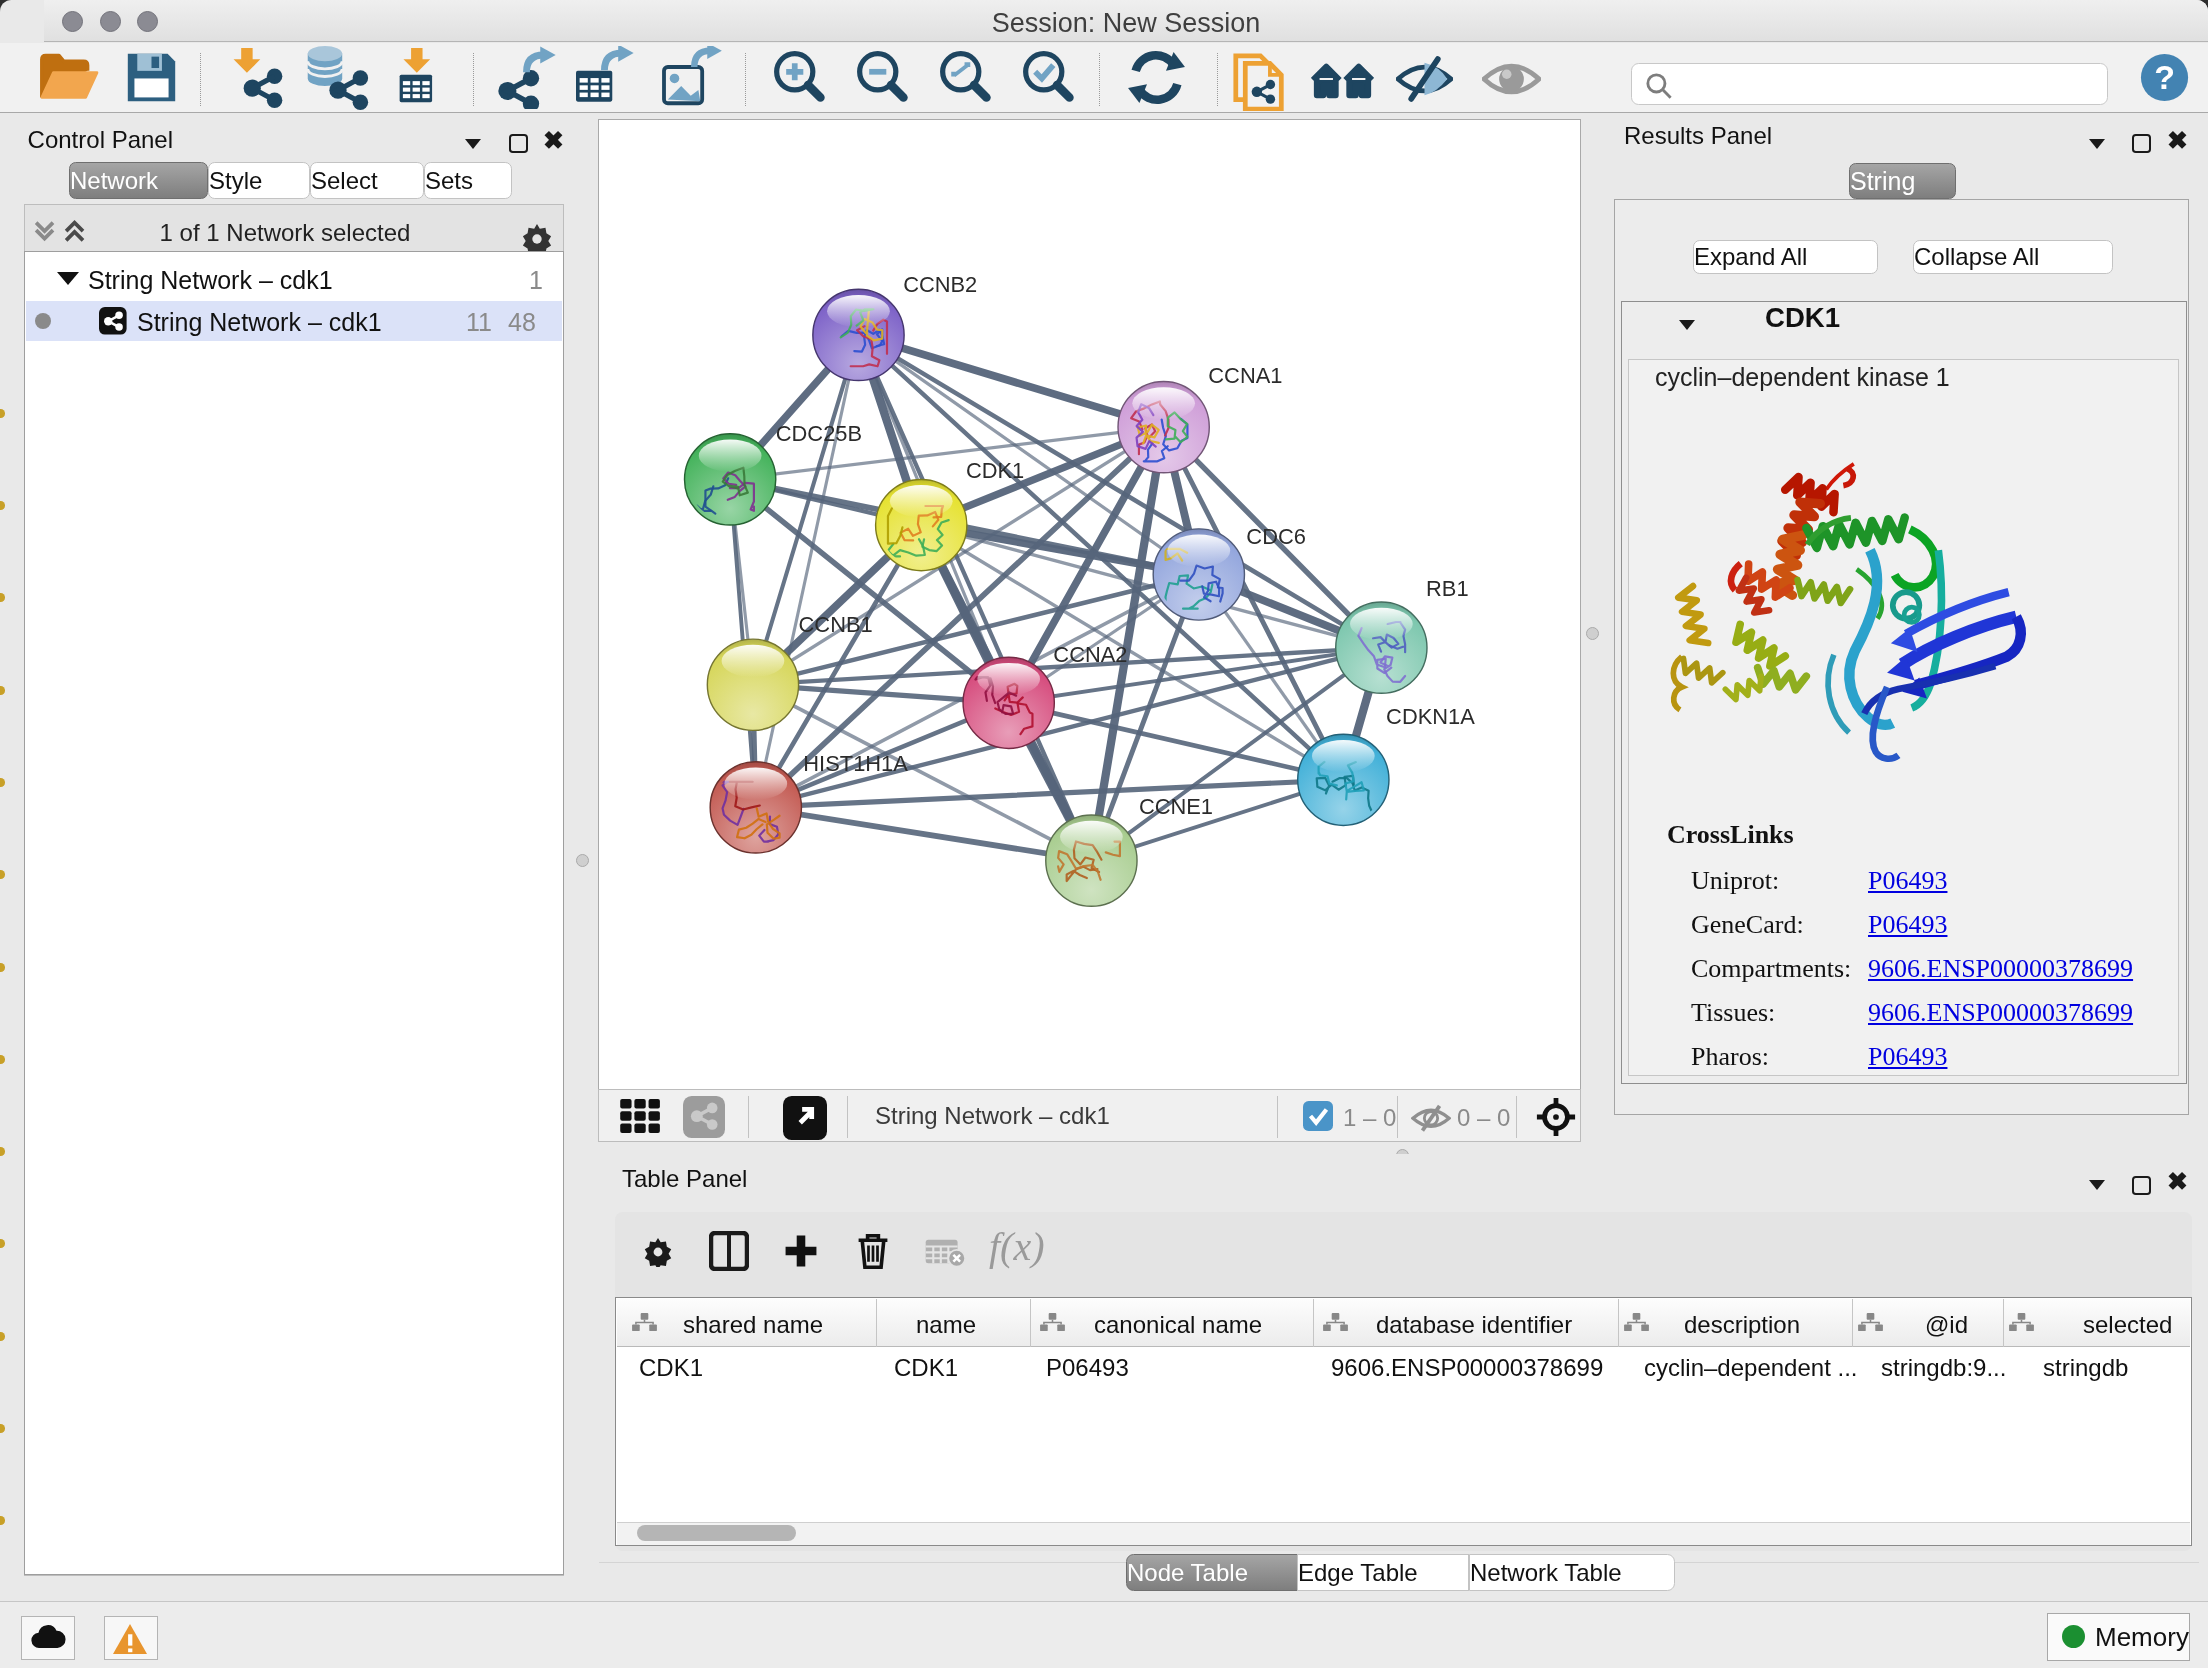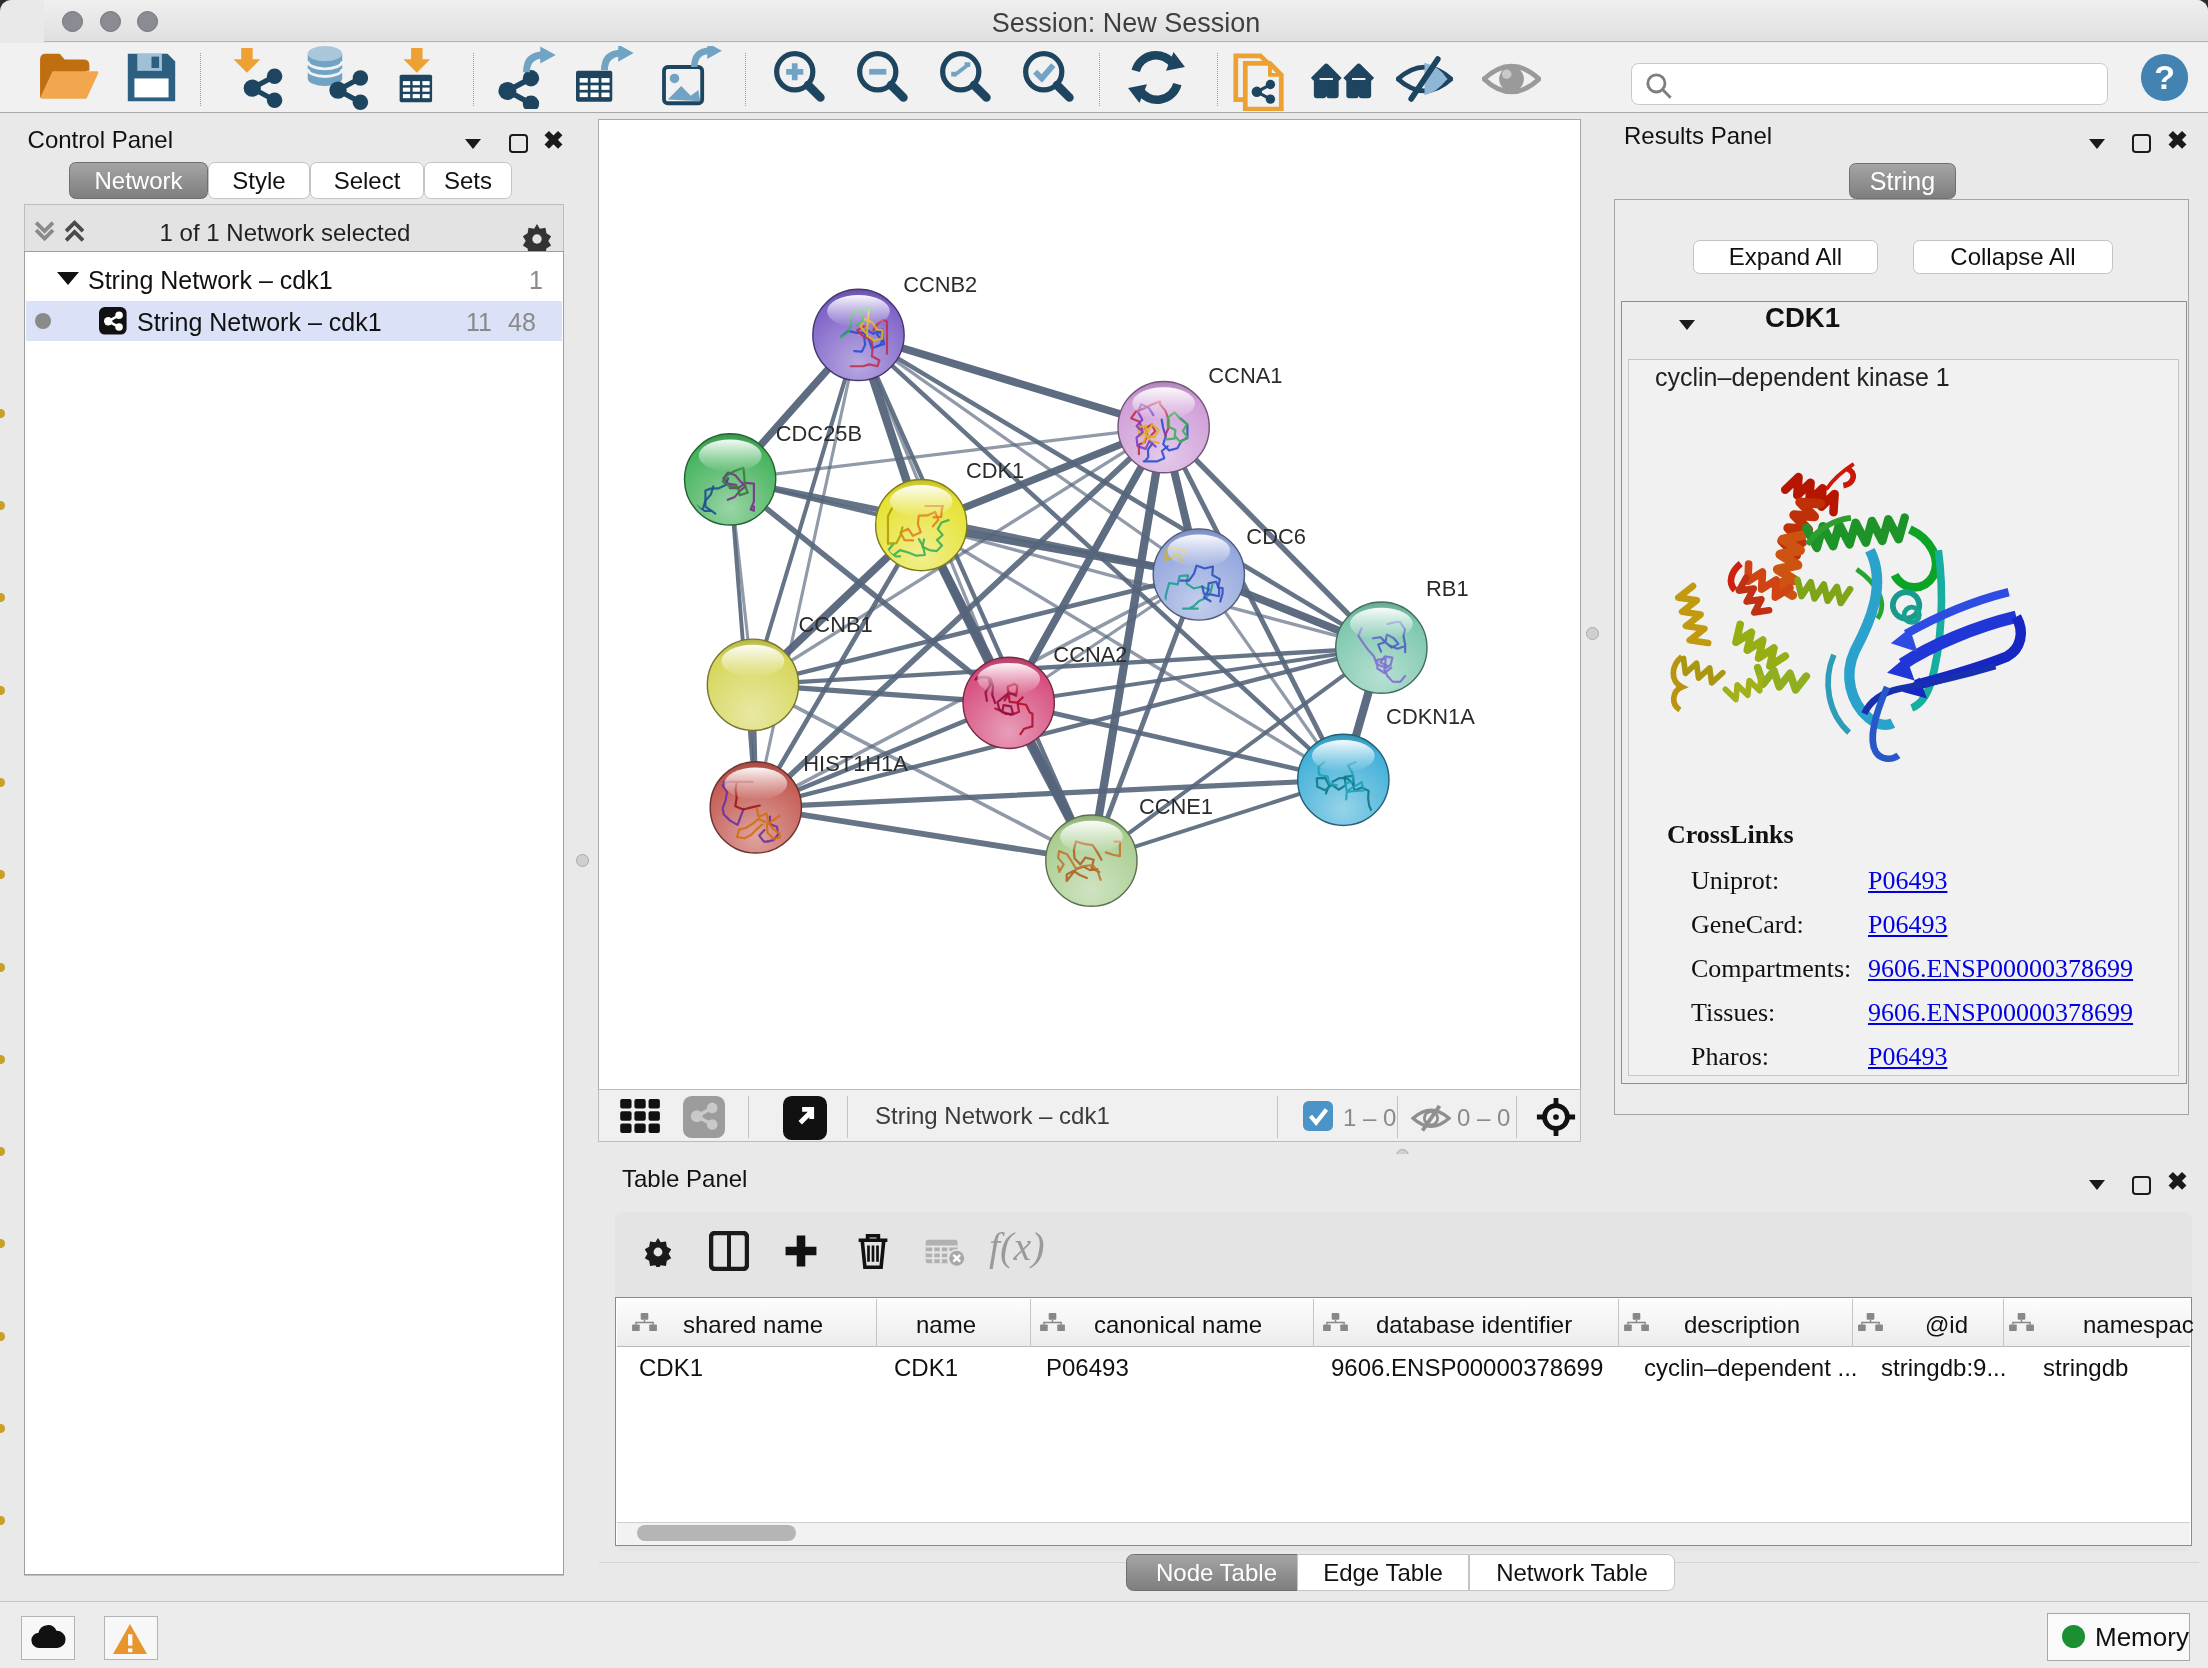--- a/index.html
+++ b/index.html
@@ -7,21 +7,21 @@
 #titlebar { position:absolute; left:0; top:0; right:0; height:42px; background:linear-gradient(#efefef,#e0e0e0); border-bottom:1px solid #b5b5b5;margin-left:44px; }
 .light { position:absolute; top:10.5px; width:21px; height:21px; border-radius:50%; background:#8b8b93; border:1px solid #72727a; }
 #title { position:absolute; top:7.6px; left:0; right:0; text-align:center; font-size:27px; color:#3f3f3f; }
 #toolbar { position:absolute; left:0; top:43px; right:0; height:70px; background:#f1f1f1; border-bottom:1px solid #a8a8a8; }
 .vdot { position:absolute; top:9.5px; height:53px; width:0; border-left:1.9px dotted #9a9a9a; }
 #search { position:absolute; left:1631px; top:20px; width:477px; height:42px; background:#fff; border:1.9px solid #c8c8c8; border-radius:7.6px; }
 .tri { position:absolute; width:0; height:0; border-left:8.6px solid transparent; border-right:8.6px solid transparent; border-top:10.5px solid #1a1a1a; }
 .sq { position:absolute; width:19px; height:19px; border:2.9px solid #1a1a1a; border-radius:3.8px; }
 .xx { position:absolute; font-size:25px; font-weight:bold; color:#1a1a1a; }
 .ptitle { position:absolute; font-size:24px; color:#111; }
-.tab { position:absolute; height:37px; background:#fff; border:1px solid #c3c3c3; color:#111; font-size:24px; text-align:center; line-height:35px; border-radius:6.7px; }
+.tab { position:absolute; height:37px; background:#fff; border:1px solid #c3c3c3; color:#111; font-size:24px; text-align:left; line-height:35px; border-radius:6.7px; }
 .tabsel { background:linear-gradient(#a5a5a5,#7e7e7e); color:#fff; border:1px solid #6f6f6f; }
 a { color:#0000e0; text-decoration:underline; }
 </style></head><body>
 <div id="win">
   <div id="titlebar">
     <div class="light" style="left:18px"></div>
       <div class="light" style="left:56px"></div>
       <div class="light" style="left:93px"></div>
     <div id="title">Session: New Session</div>
   </div>
@@ -721,21 +721,21 @@
         <rect x="18" y="13" width="8" height="7" rx="1"></rect>
       </g>
 <path d="M13 8 v3 M4 13 v-2 h18 v2" stroke="#888" stroke-width="1.6" fill="none"></path>
     </svg>
   <div class="abs" style="left:683px;top:1311px;font-size:24px;color:#111">shared name</div>
   <div class="abs" style="left:916px;top:1311px;font-size:24px;color:#111">name</div>
   <div class="abs" style="left:1094px;top:1311px;font-size:24px;color:#111">canonical name</div>
   <div class="abs" style="left:1376px;top:1311px;font-size:24px;color:#111">database identifier</div>
   <div class="abs" style="left:1684px;top:1311px;font-size:24px;color:#111">description</div>
   <div class="abs" style="left:1925px;top:1311px;font-size:24px;color:#111">@id</div>
-  <div class="abs" style="left:2083px;top:1311px;font-size:24px;color:#111">namespac</div>
+  <div class="abs" style="left:2083px;top:1311px;font-size:24px;color:#111">selected</div>
   <div class="abs" style="left:639px;top:1354px;font-size:24px;color:#111">CDK1</div>
   <div class="abs" style="left:894px;top:1354px;font-size:24px;color:#111">CDK1</div>
   <div class="abs" style="left:1046px;top:1354px;font-size:24px;color:#111">P06493</div>
   <div class="abs" style="left:1331px;top:1354px;font-size:24px;color:#111">9606.ENSP00000378699</div>
   <div class="abs" style="left:1644px;top:1354px;font-size:24px;color:#111">cyclin–dependent ...</div>
   <div class="abs" style="left:1881px;top:1354px;font-size:24px;color:#111">stringdb:9...</div>
   <div class="abs" style="left:2043px;top:1354px;font-size:24px;color:#111">stringdb</div>
   <div class="abs" style="left:617px;top:1522px;width:1573px;height:23px;background:#f2f2f2;border-top:1px solid #cfcfcf"></div>
   <div class="abs" style="left:637px;top:1525px;width:159px;height:16px;border-radius:8.6px;background:#b5b5b5"></div>
   <div class="abs" style="left:599px;top:1562px;width:1600px;height:1px;background:#d4d4d4"></div>

